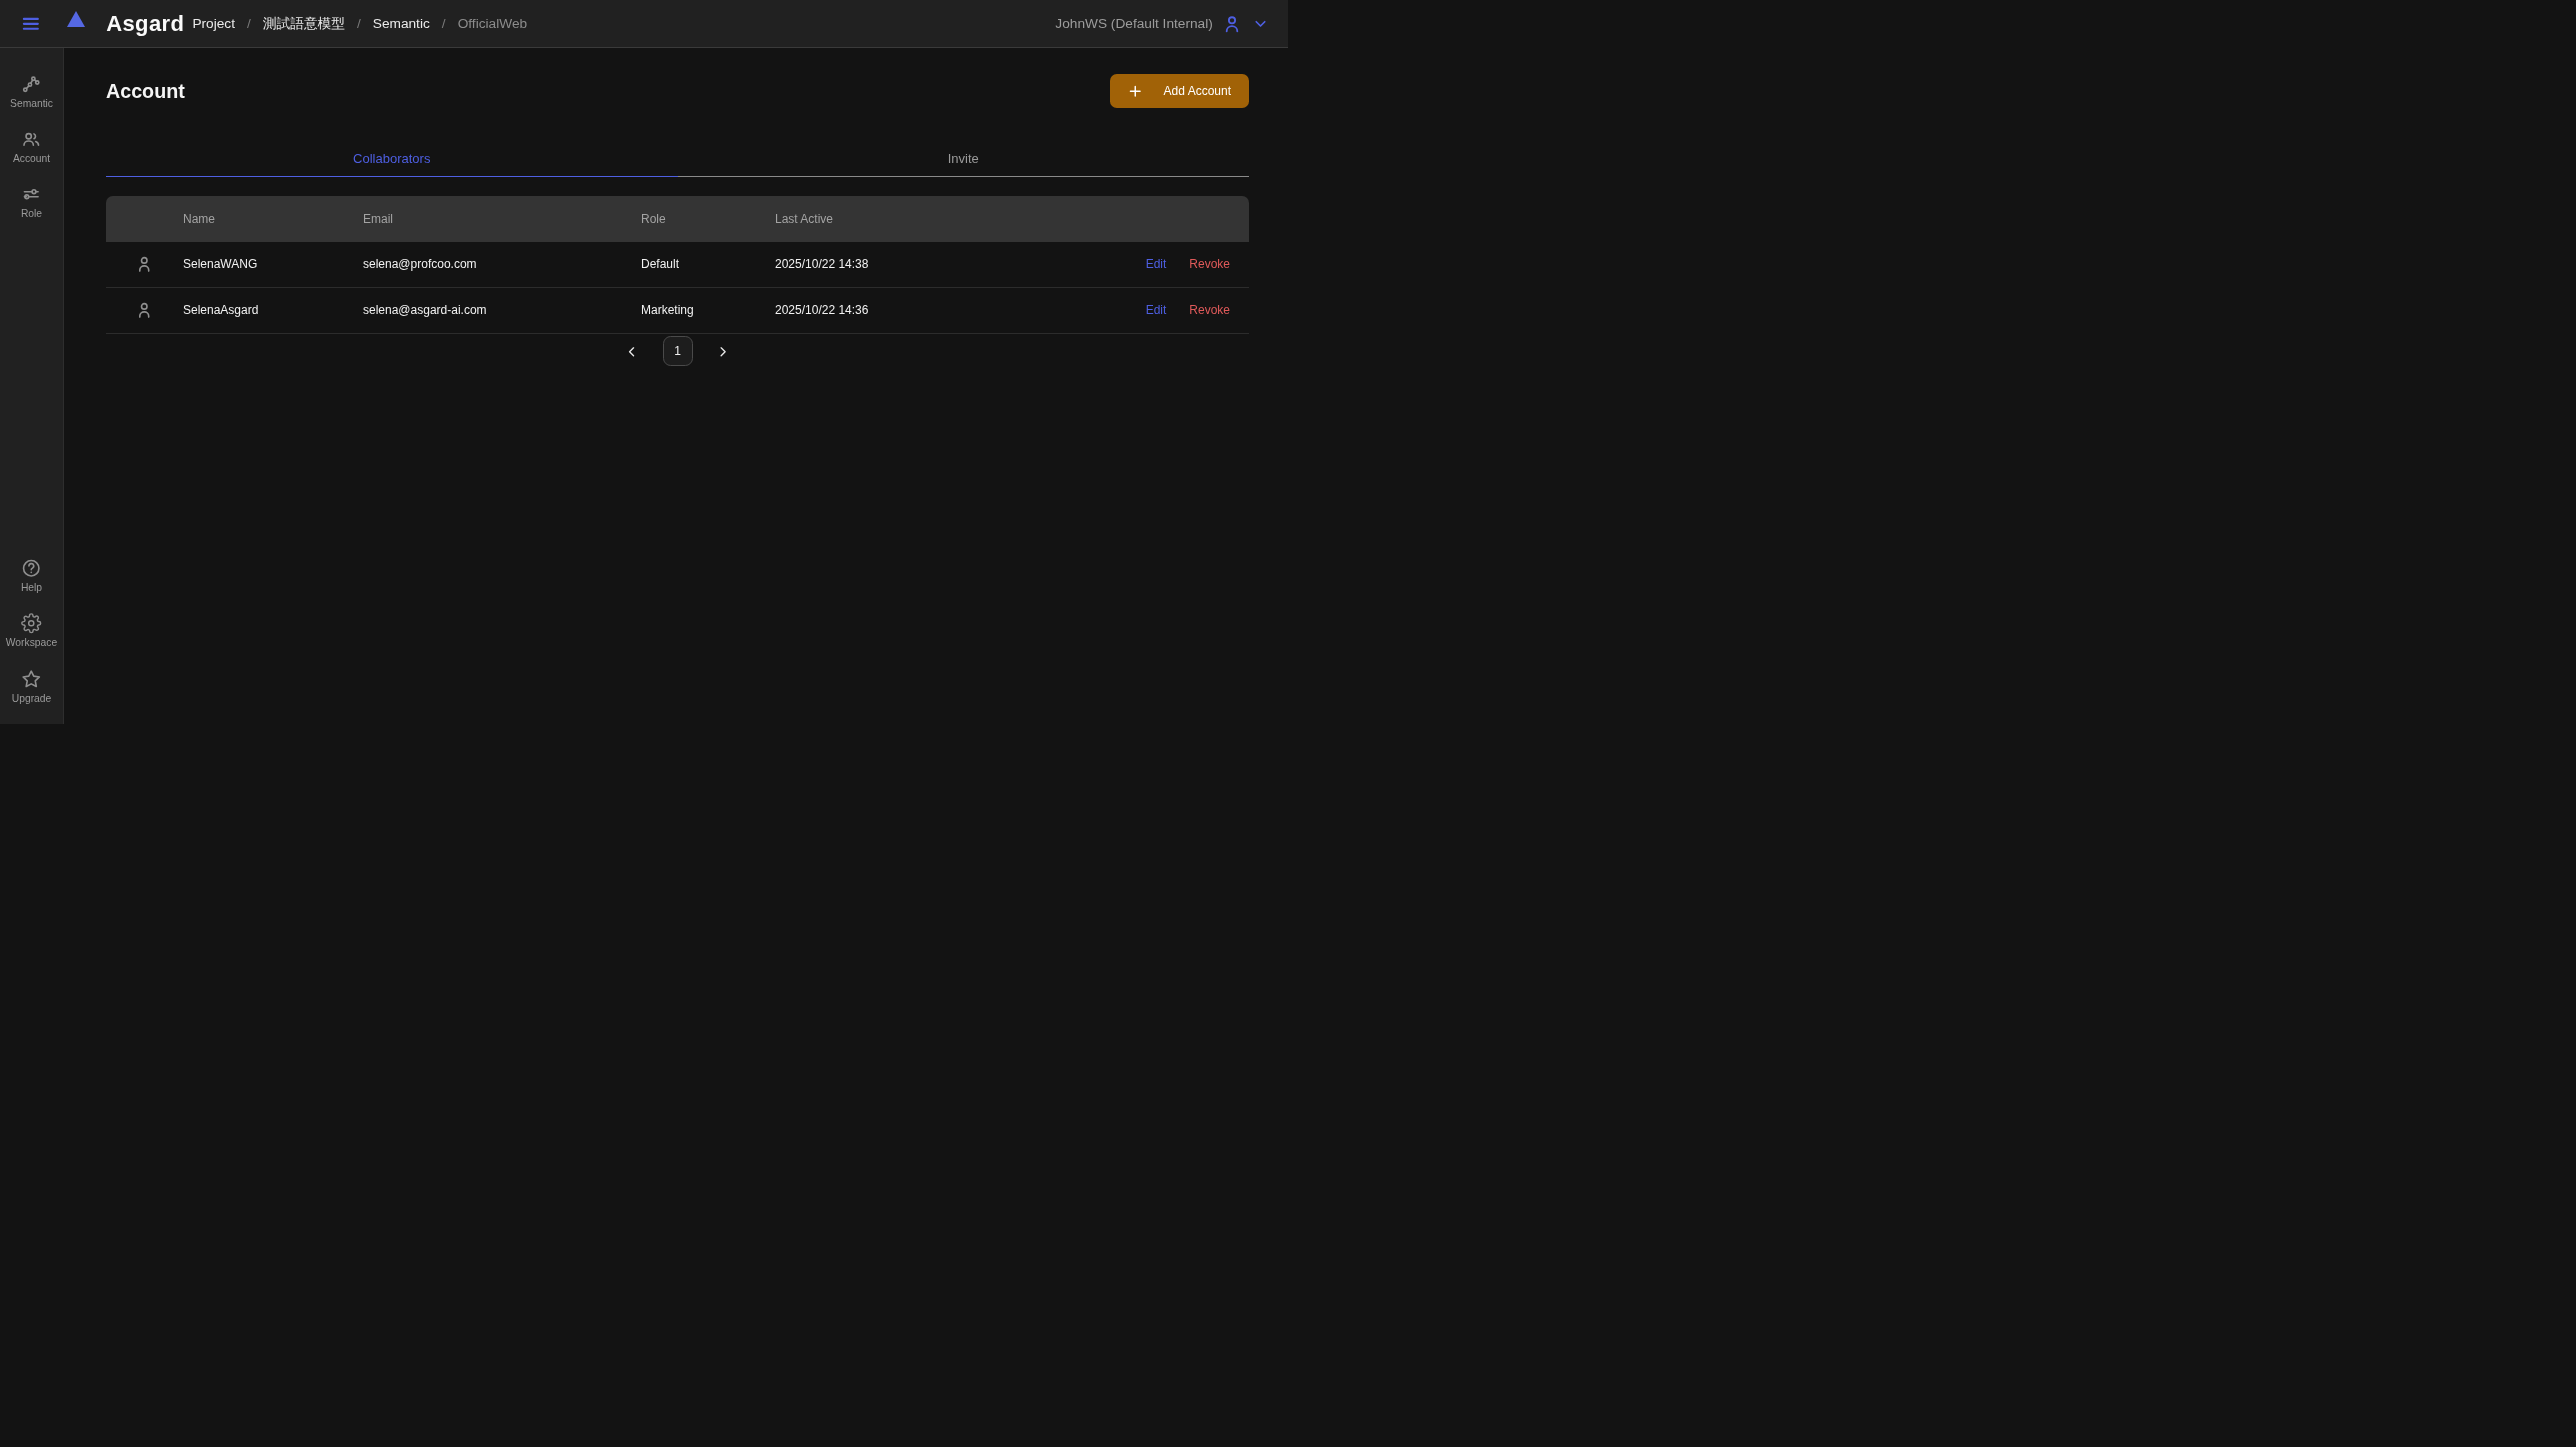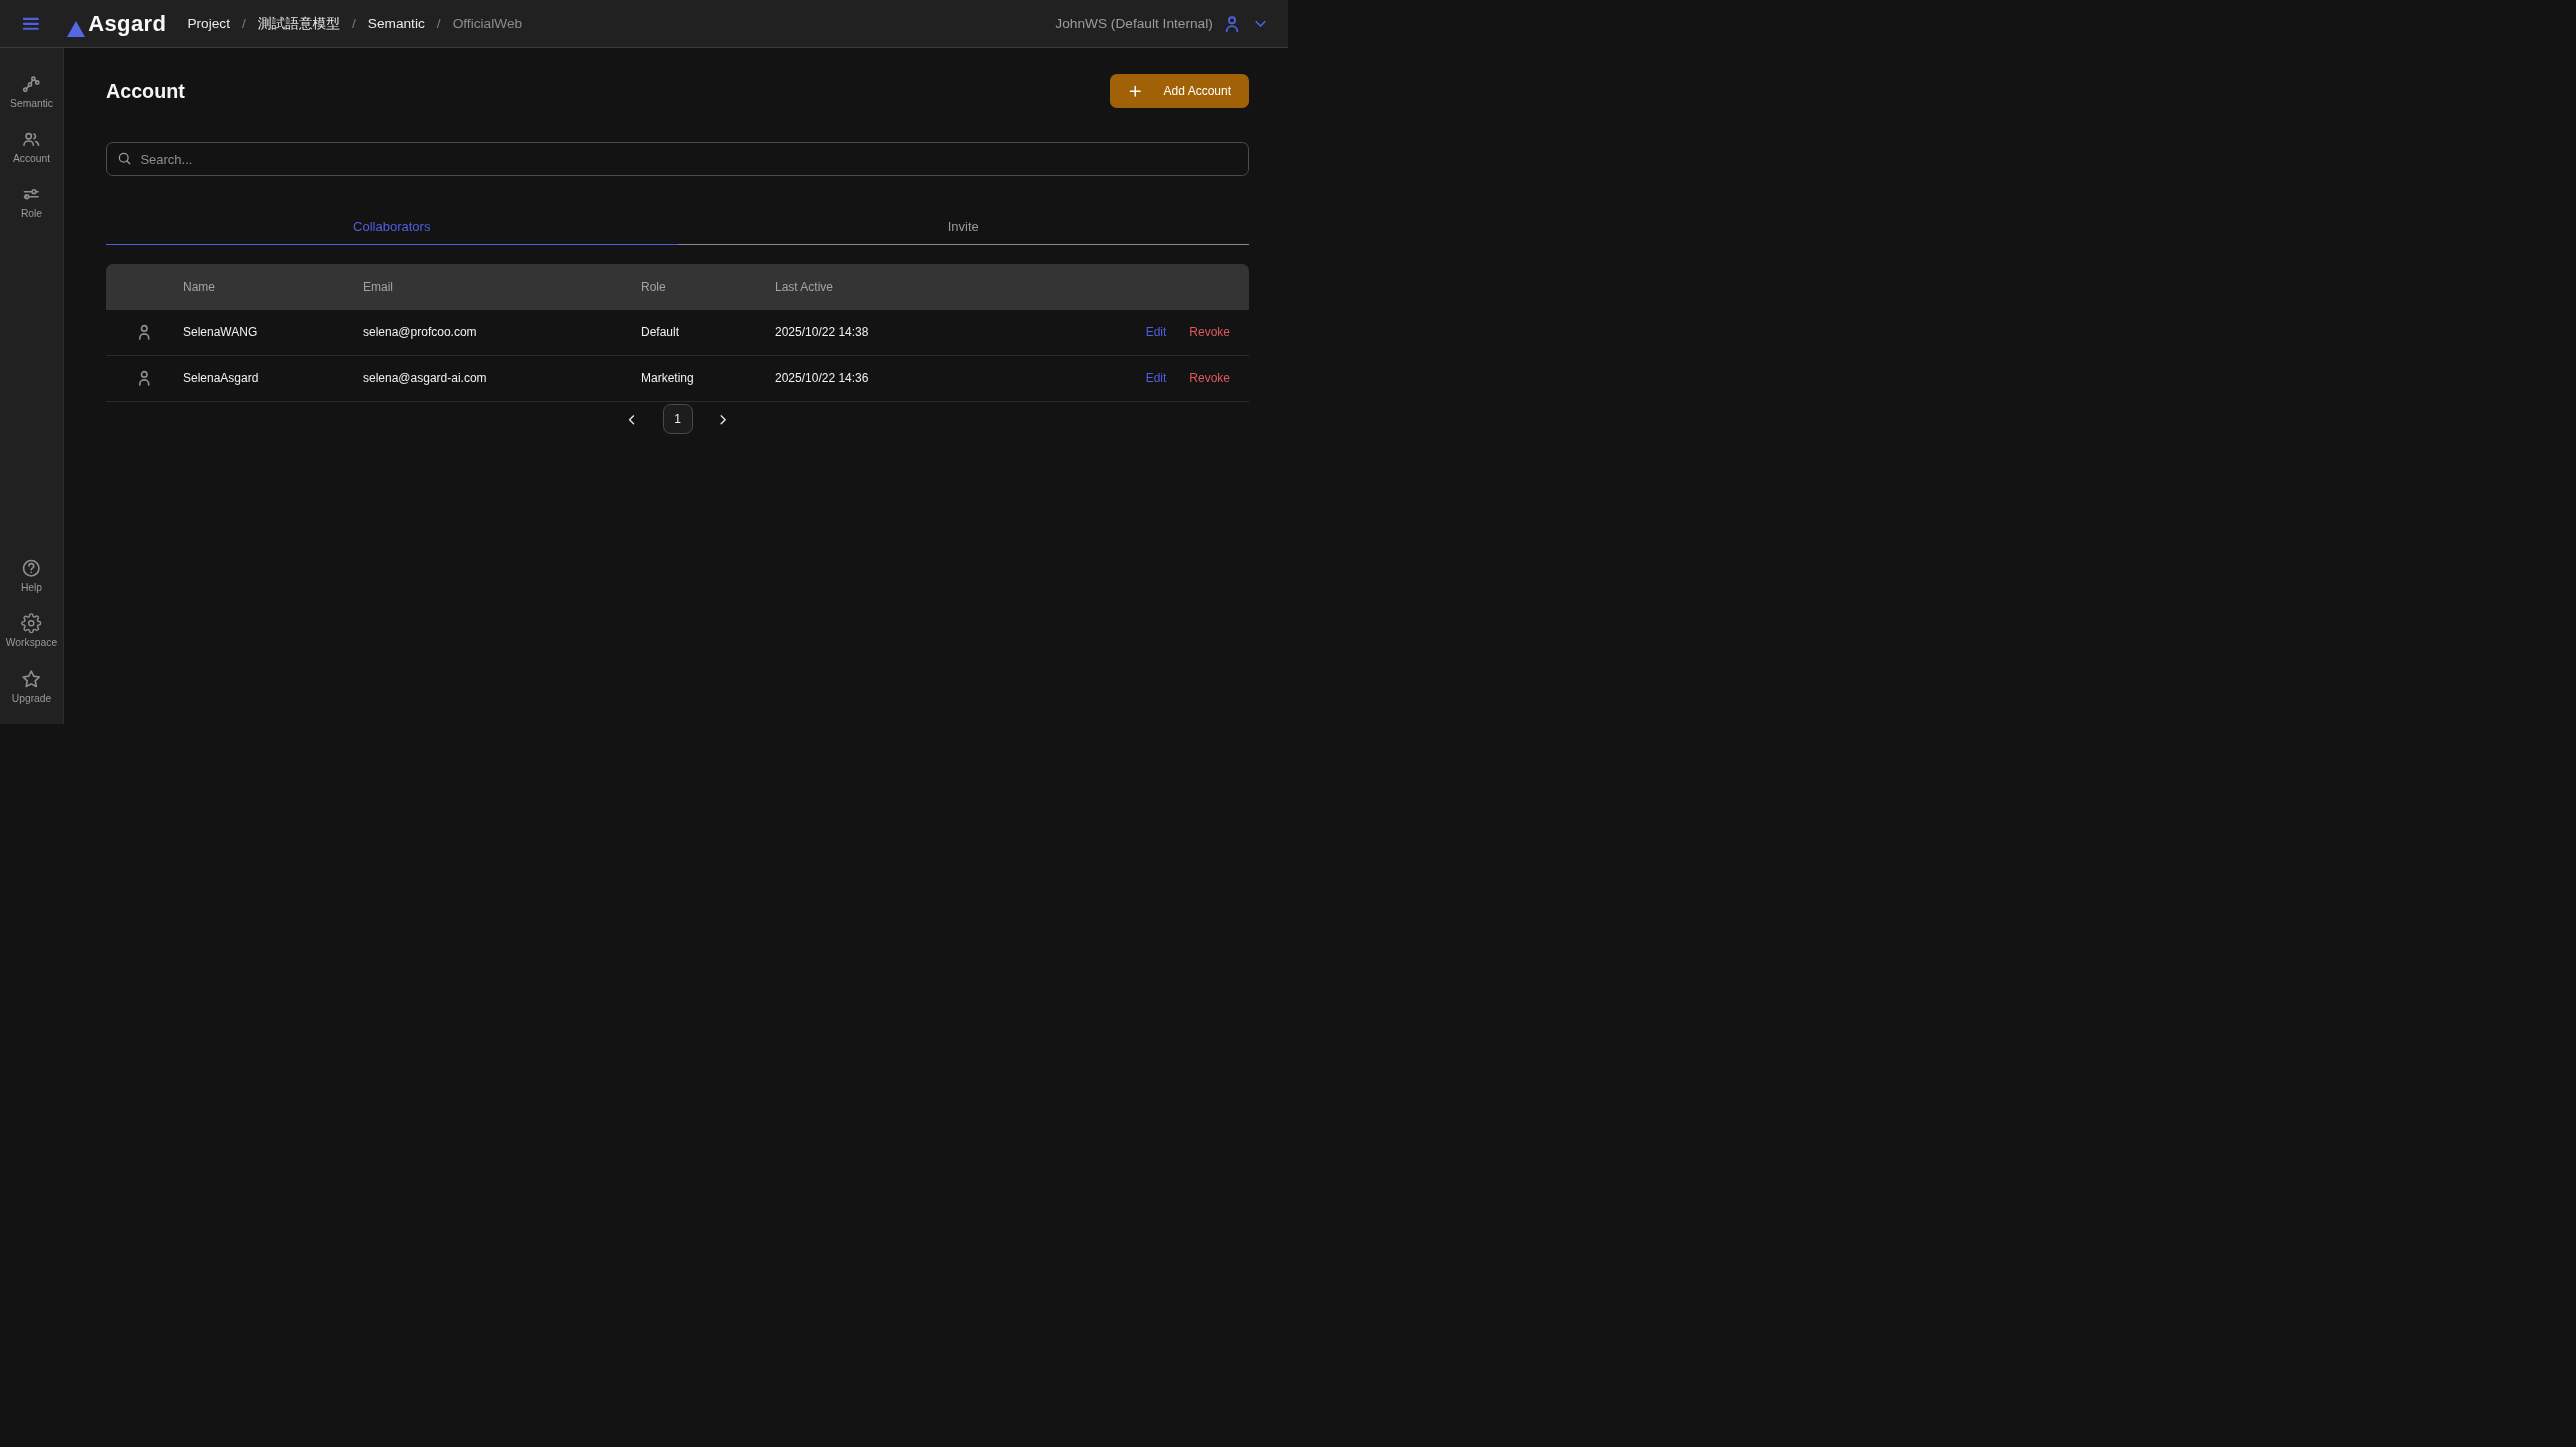--- a/index.html
+++ b/index.html
@@ -15,21 +15,21 @@
          grid-template-rows: 48px 1fr; grid-template-columns: 64px 1fr; }
 
   
   .topbar {
     grid-column: 1 / 3; grid-row: 1;
     background: #212121; border-bottom: 0.9px solid #3a3a3a;
     display: flex; align-items: center; padding: 0 19px 0 20.5px;
   }
   .hamburger { background: none; border: none; cursor: pointer; color: var(--accent);
                display: flex; align-items: center; margin-right: 27px; }
-  .logo { display: flex; align-items: flex-end; gap: 3px; margin-right: 21px; cursor: pointer; }
+  .logo { display: flex; align-items: flex-start; gap: 21px; margin-right: 8px; cursor: pointer; }
   .logo-tri { width: 0; height: 0; border-left: 9.4px solid transparent;
               border-right: 9.4px solid transparent; border-bottom: 16.2px solid #5568e4; }
   .logo-text { font-size: 22px; font-weight: bold; letter-spacing: 0.4px; color: #fafafa; }
   .breadcrumb { display: flex; align-items: center; gap: 12px; font-size: 13.7px; }
   .crumb { color: #eaeaea; cursor: pointer; text-align: center; }
   .crumb.current { color: #8c8c8c; cursor: default; }
   .crumb-sep { color: #7a7a7a; }
   .topbar-right { margin-left: auto; display: flex; align-items: center; gap: 8.6px; }
   .user-label { color: #9c9c9c; font-size: 13.7px; }
   .tb-icon { color: var(--accent); display: flex; align-items: center; cursor: pointer; }
@@ -209,29 +209,20 @@
       <button class="add-btn">
         <span style="display:flex">
           <svg width="14.5" height="14.5" viewBox="0 0 24 24" fill="none" stroke="currentColor" stroke-width="2.4" stroke-linecap="round">
               <path d="M12 4v16M4 12h16"></path>
             </svg>
         </span>
         <span>Add Account</span>
       </button>
     </div>
 
-    <div class="search-box">
-      <span style="display:flex">
-        <svg width="15.4" height="15.4" viewBox="0 0 24 24" fill="none" stroke="currentColor" stroke-width="2" stroke-linecap="round">
-            <circle cx="10.5" cy="10.5" r="6.8"></circle>
-            <path d="M15.6 15.6L20 20"></path>
-          </svg>
-      </span>
-      <input class="search-input" placeholder="Search..." style="">
-    </div>
 
     <div class="tabs">
       <div class="tab active">Collaborators</div>
       <div class="tab">Invite</div>
     </div>
 
     <div class="table">
       <div class="thead">
         <span class="cell-avatar"></span>
         <span>Name</span>

